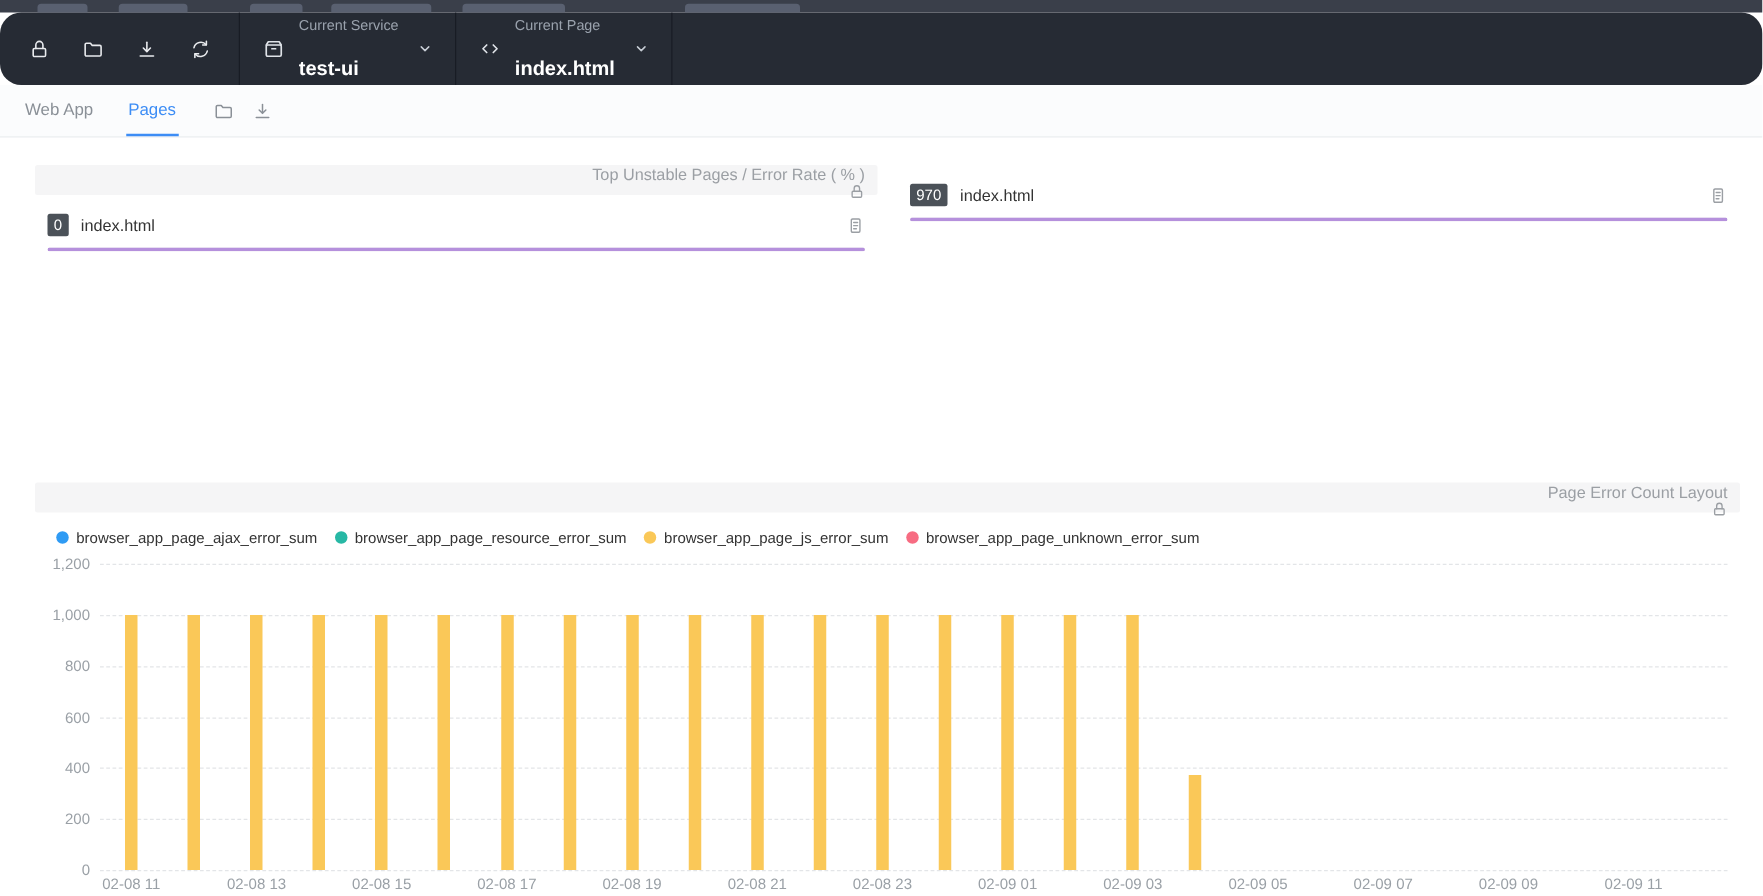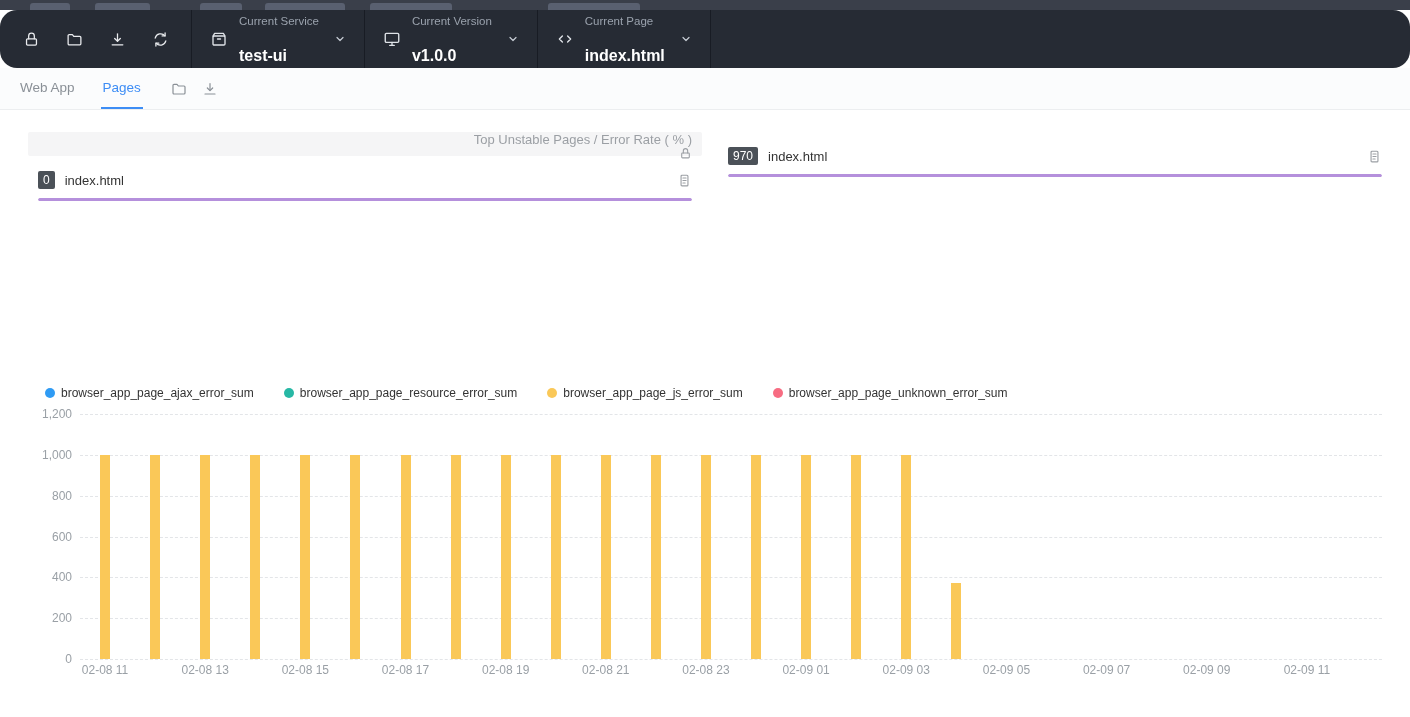--- a/index.html
+++ b/index.html
@@ -50,21 +50,21 @@
   .page-row { display:flex; align-items:center; margin:15px 10px 0 10px; gap:10px; cursor:pointer; }
   .badge { background:#4b5158; color:#fff; font-size:12px; line-height:16px; padding:1px 5px; border-radius:2px; min-width:16px; text-align:center; }
   .page-name { font-size:13px; color:#333; flex:1; }
   .copy-icon { display:flex; color:#9b9fa4; cursor:pointer; }
   .copy-icon svg { width:15px; height:15px; }
   .progress { margin:9px 10px 0 10px; height:3px; border-radius:2px; background:#f2f2f2; overflow:hidden; }
   .progress-fill { height:100%; border-radius:2px; background:#b590dc; }
 
   
   .chart-panel { margin-top:185px; }
-  .legend { display:flex; align-items:center; gap:30px; margin:13px 0 0 17px; }
+  .legend { display:flex; align-items:center; gap:14px; margin:13px 0 0 17px; }
   .legend-item { display:flex; align-items:center; gap:6px; font-size:12px; color:#333; cursor:pointer; }
   .legend-dot { width:10px; height:10px; border-radius:50%; flex:0 0 auto; }
 
   .chart { position:relative; height:270px; margin-top:6px; }
   .y-axis { position:absolute; left:0; top:8px; bottom:17px; width:44px; }
   .ytick { position:absolute; right:0; transform:translateY(-50%); font-size:12px; color:#9aa0a6; white-space:nowrap; }
   .plot { position:absolute; left:52px; right:10px; top:8px; bottom:17px; }
   .gridline { position:absolute; left:0; right:0; height:0; border-top:1px dashed #e3e5e8; }
   .bar { position:absolute; bottom:0; width:10px; transform:translateX(-50%); }
   .x-axis { position:absolute; left:52px; right:10px; bottom:0; height:15px; }
@@ -124,38 +124,20 @@
       <span class="tb-label">Current Service</span>
       <span class="tb-value">test-ui</span>
     </span>
     <span class="chev">
       <svg viewBox="0 0 24 24" fill="none" stroke="currentColor" stroke-width="2.4" stroke-linecap="round" stroke-linejoin="round">
           <path d="M6 9l6 6 6-6"></path>
         </svg>
     </span>
   </div>
 
-  <div class="tb-group">
-    <span class="tb-group-icon">
-      <svg viewBox="0 0 24 24" fill="none" stroke="currentColor" stroke-width="1.8" stroke-linecap="round" stroke-linejoin="round">
-          <rect x="3" y="4.5" width="18" height="12" rx="1.5"></rect>
-          <path d="M9 20.5h6"></path>
-          <path d="M12 16.5v4"></path>
-        </svg>
-    </span>
-    <span class="tb-texts">
-      <span class="tb-label">Current Version</span>
-      <span class="tb-value">v1.0.0</span>
-    </span>
-    <span class="chev">
-      <svg viewBox="0 0 24 24" fill="none" stroke="currentColor" stroke-width="2.4" stroke-linecap="round" stroke-linejoin="round">
-          <path d="M6 9l6 6 6-6"></path>
-        </svg>
-    </span>
-  </div>
 
   <div class="tb-group">
     <span class="tb-group-icon">
       <svg viewBox="0 0 24 24" fill="none" stroke="currentColor" stroke-width="1.8" stroke-linecap="round" stroke-linejoin="round">
           <path d="M8.5 8L4.5 12l4 4"></path>
           <path d="M15.5 8l4 4-4 4"></path>
         </svg>
     </span>
     <span class="tb-texts">
       <span class="tb-label">Current Page</span>
@@ -233,20 +215,29 @@
         </span>
       </div>
       <div class="progress">
         <div class="progress-fill" style="width: 100%;"></div>
       </div>
     </div>
 
   </div>
 
   <div class="chart-panel">
+    <div class="panel-header">
+      <span class="panel-title">Page Error Count Layout</span>
+      <span class="lock-sm">
+        <svg viewBox="0 0 24 24" fill="none" stroke="currentColor" stroke-width="2" stroke-linecap="round" stroke-linejoin="round">
+            <rect x="5" y="11" width="14" height="9" rx="1.5"></rect>
+            <path d="M8 11V7a4 4 0 0 1 8 0v4"></path>
+          </svg>
+      </span>
+    </div>
 
     <div class="legend">
         <div class="legend-item">
           <span class="legend-dot" style="background: rgb(47, 155, 244);"></span>
           <span>browser_app_page_ajax_error_sum</span>
         </div>
         <div class="legend-item">
           <span class="legend-dot" style="background: rgb(39, 184, 165);"></span>
           <span>browser_app_page_resource_error_sum</span>
         </div>

